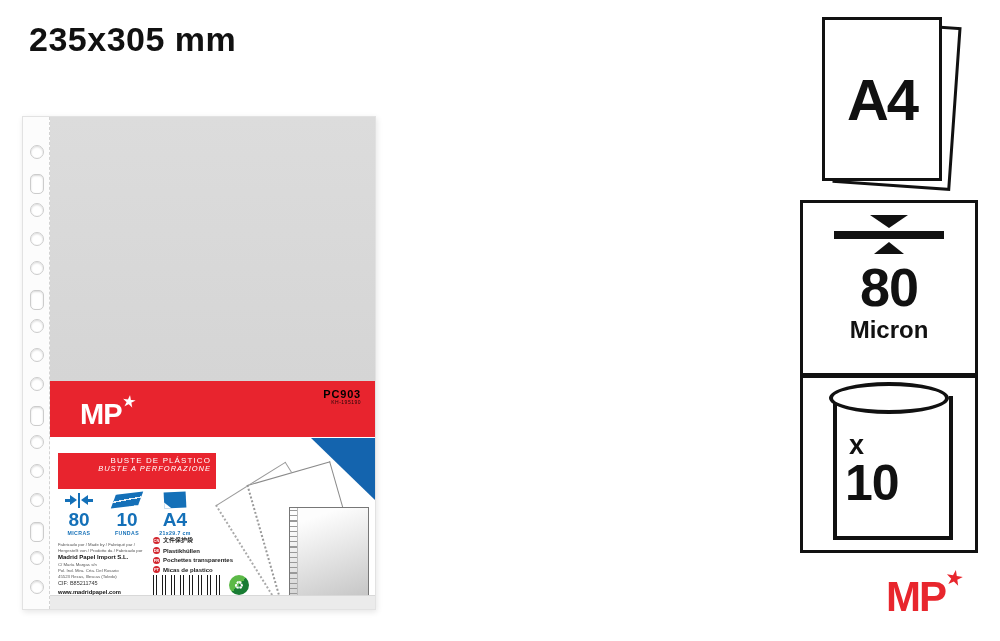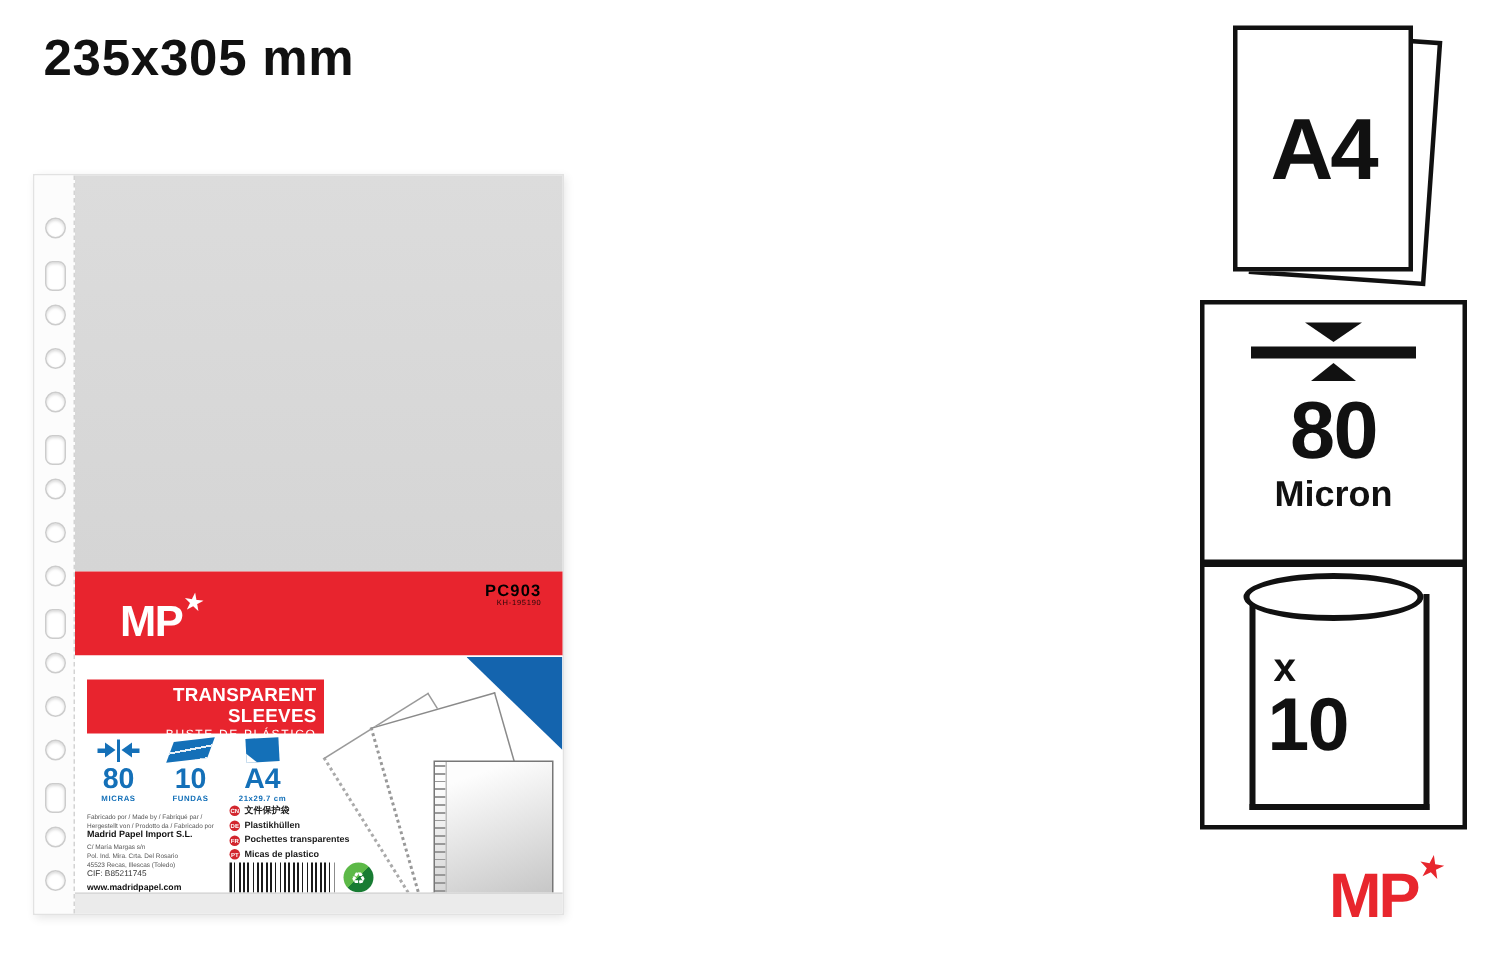--- a/index.html
+++ b/index.html
@@ -164,21 +164,20 @@
   <div class="abs" id="label-area"></div>
   <div class="abs" id="blue-tri"></div>
 
   <div class="sl" id="sl-back"></div>
   <div class="sl" id="sl-mid"></div>
   <div class="sl" id="sl-front">
     <div class="strip"></div>
   </div>
 
   <div class="abs" id="title-box">
-    <div class="t-en">TRANSPARENT SLEEVES</div>
     <div class="t-es">BUSTE DE PLÁSTICO</div>
     <div class="t-it">BUSTE A PERFORAZIONE</div>
   </div>
 
   <div class="abs" id="specs">
     <div class="spec-col">
       <div class="spec-icon">
         <div class="tk">
             <div class="tail"></div>
             <div class="tri-r"></div>

